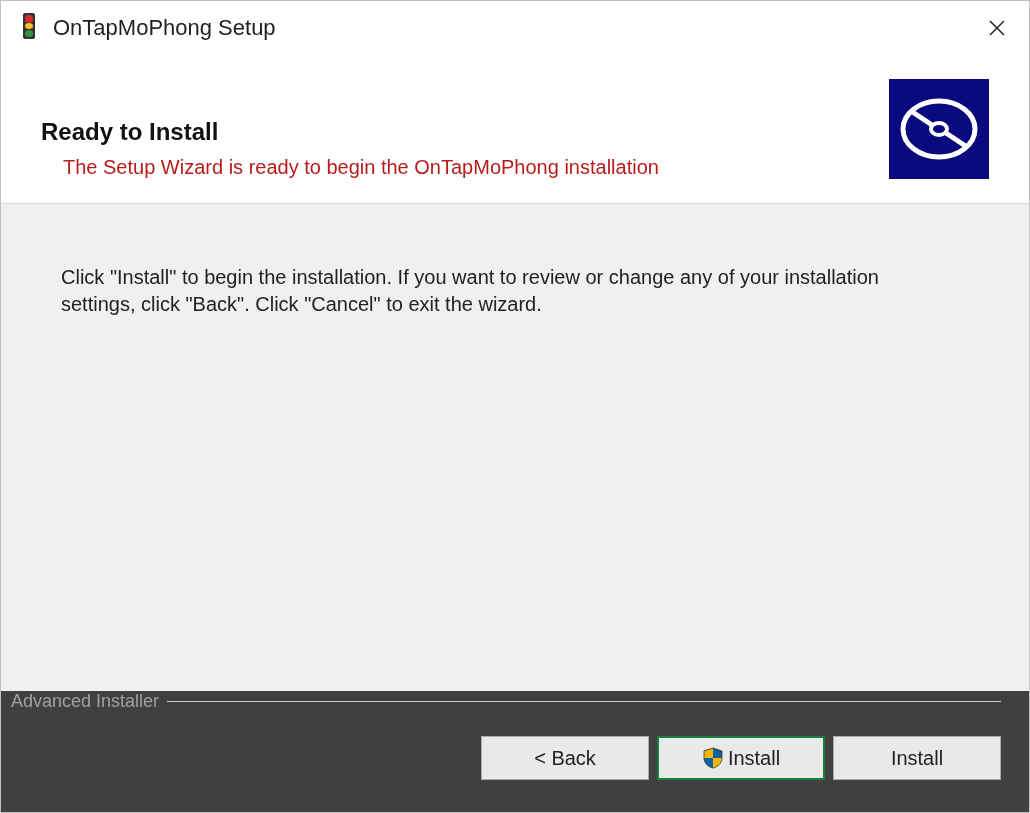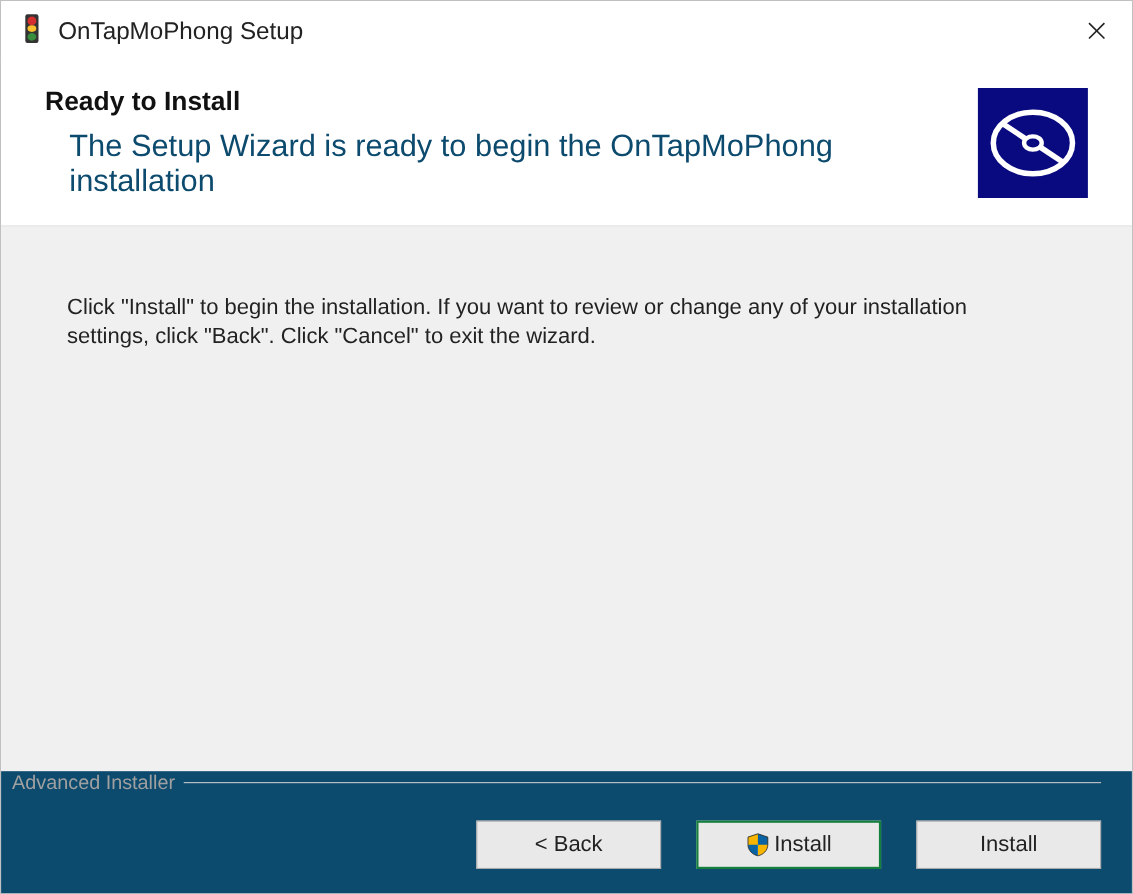--- a/index.html
+++ b/index.html
@@ -64,37 +64,37 @@
       display: flex;
       align-items: center;
       justify-content: center;
       font-size: 22px;
       cursor: pointer;
       color: #222;
     }
     .header {
       padding: 24px 40px 24px 40px;
       display: flex;
-      align-items: center;
+      align-items: flex-end;
       justify-content: space-between;
       background: #fff;
       border-bottom: 1px solid #d8d8d8;
     }
     .header-text {
       flex: 1;
     }
     .header-title {
       font-size: 24px;
       font-weight: bold;
       color: #111;
       margin-bottom: 10px;
     }
     .header-subtitle {
-      font-size: 28px;
-      color: #0c4a6e;
+      font-size: 20px;
+      color: #b91c1c;
       margin-left: 22px;
     }
     .header-logo {
       width: 100px;
       height: 100px;
       background: #0a0a80;
       display: flex;
       align-items: center;
       justify-content: center;
       margin-left: 20px;
@@ -106,43 +106,43 @@
       padding: 60px 60px 20px 60px;
       position: relative;
     }
     .body-text {
       font-size: 20px;
       color: #222;
       line-height: 1.35;
       max-width: 870px;
     }
     .footer-section {
-      background: #0c4a6e;
-      padding: 0 28px 22px 10px;
+      background: #404040;
+      padding: 0 28px 32px 10px;
     }
     .branding-line {
       display: flex;
       align-items: center;
       margin-bottom: 24px;
     }
     .branding-text {
       font-size: 18px;
       color: #a0a0a0;
       margin-right: 8px;
       white-space: nowrap;
     }
     .branding-rule {
       flex: 1;
       height: 1px;
       background: #c8c8c8;
     }
     .buttons {
       display: flex;
       justify-content: flex-end;
-      gap: 32px;
+      gap: 8px;
     }
     .btn {
       min-width: 168px;
       height: 44px;
       font-size: 20px;
       font-family: inherit;
       background: #e9e9e9;
       border: 1px solid #aaa;
       cursor: pointer;
       display: inline-flex;

